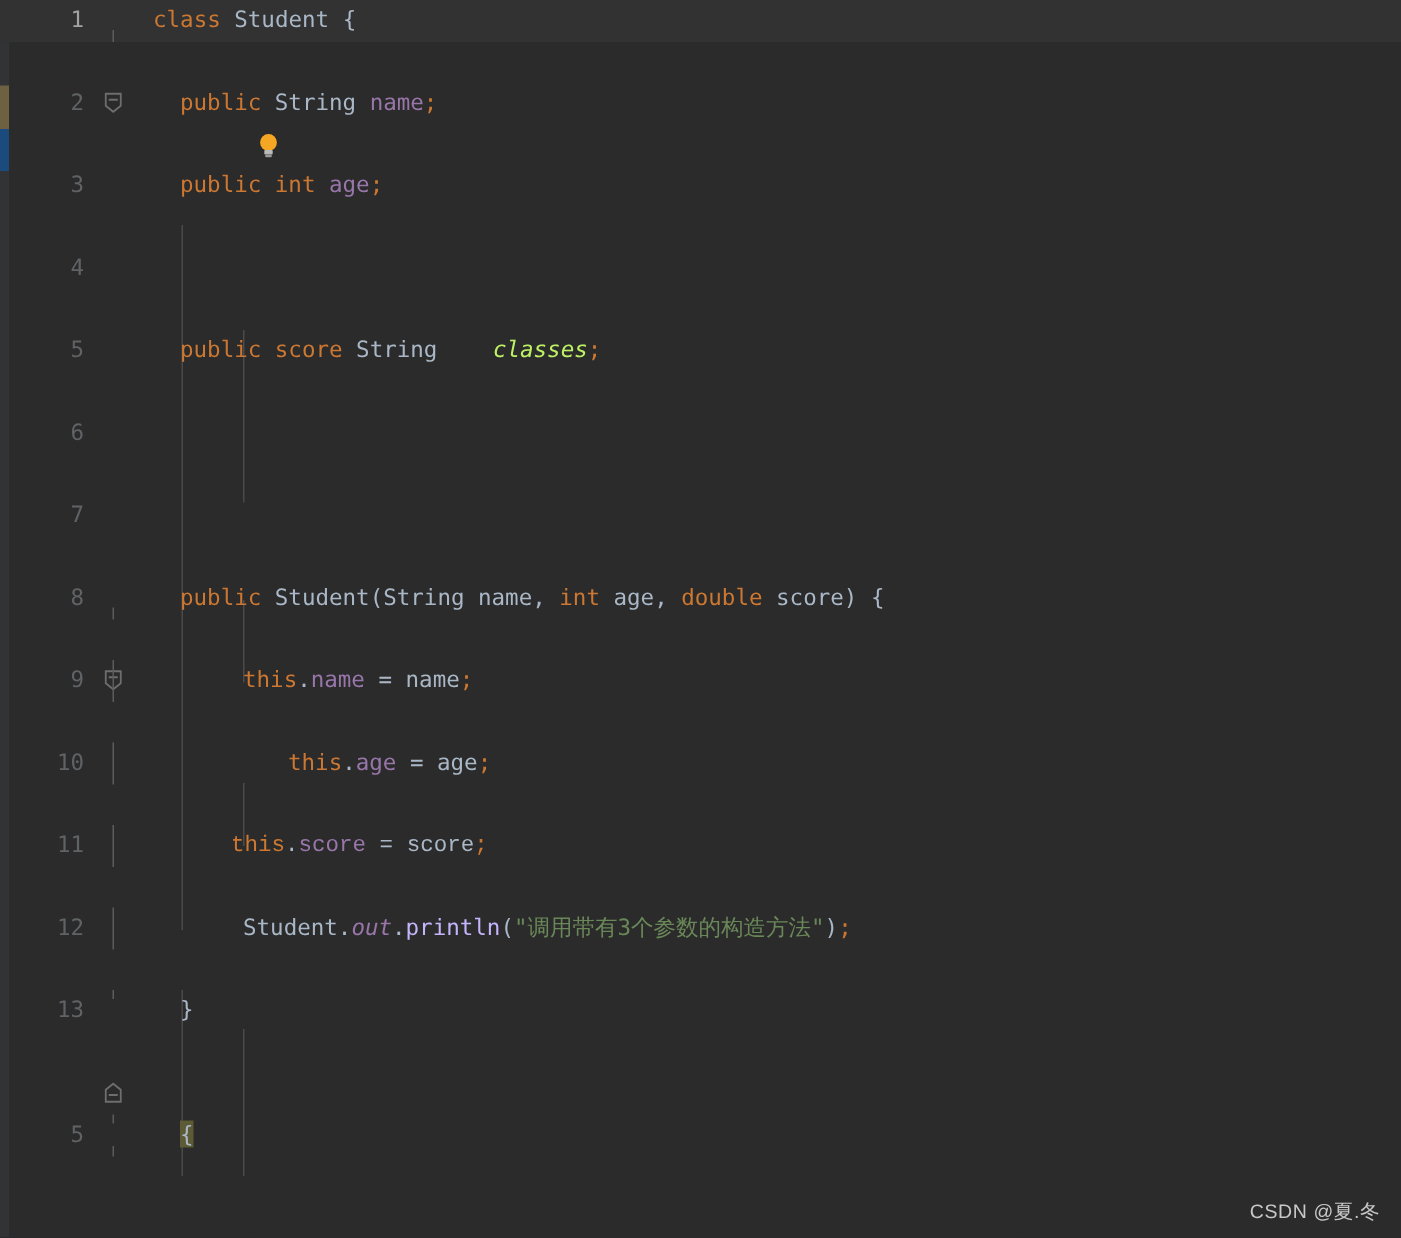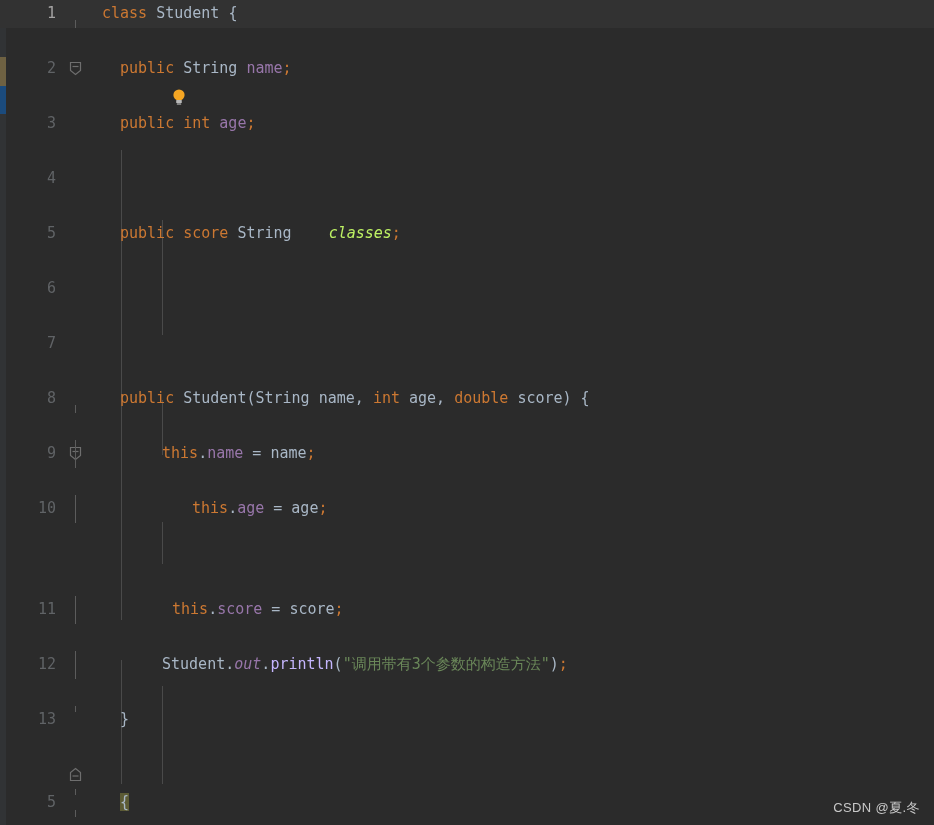--- a/index.html
+++ b/index.html
@@ -156,24 +156,24 @@
     <span class="gutter"><span class="foldline"></span></span>
     <span class="code" style="left:162px;"><span class="kw">this</span><span class="punc">.</span><span class="fld">name</span> <span class="punc">=</span> <span class="param">name</span><span class="semi">;</span></span>
   </div>
 
   <div class="row" style="top:247.5px;">
     <span class="lno">10</span>
     <span class="gutter"><span class="foldline"></span></span>
     <span class="code" style="left:162px;margin-left:30px;"><span class="kw">this</span><span class="punc">.</span><span class="fld">age</span> <span class="punc">=</span> <span class="param">age</span><span class="semi">;</span></span>
   </div>
 
-  <div class="row" style="top:275px;margin-top:46px;">
+  <div class="row" style="top:275px;">
     <span class="lno">11</span>
     <span class="gutter"><span class="foldline"></span></span>
-    <span class="code" style="left:172px;"><span class="kw">this</span><span class="punc">.</span><span class="fld">score</span> <span class="punc">=</span> <span class="param">score</span><span class="semi">;</span></span>
+    <span class="code" style="left:154px;font-family:Liberation Mono, monospace;"><span class="kw">this</span><span class="punc">.</span><span class="fld">score</span> <span class="punc">=</span> <span class="param">score</span><span class="semi">;</span></span>
   </div>
 
   <div class="row" style="top:302.5px;">
     <span class="lno">12</span>
     <span class="gutter"><span class="foldline"></span></span>
     <span class="code" style="left:162px;"><span class="cls">Student</span><span class="punc">.</span><span class="sfld">out</span><span class="punc">.</span><span class="meth">println</span><span class="punc">(</span><span class="str">"调用带有3个参数的构造方法"</span><span class="punc">)</span><span class="semi">;</span></span>
   </div>
 
   <div class="row" style="top:330px;">
     <span class="lno">13</span>

